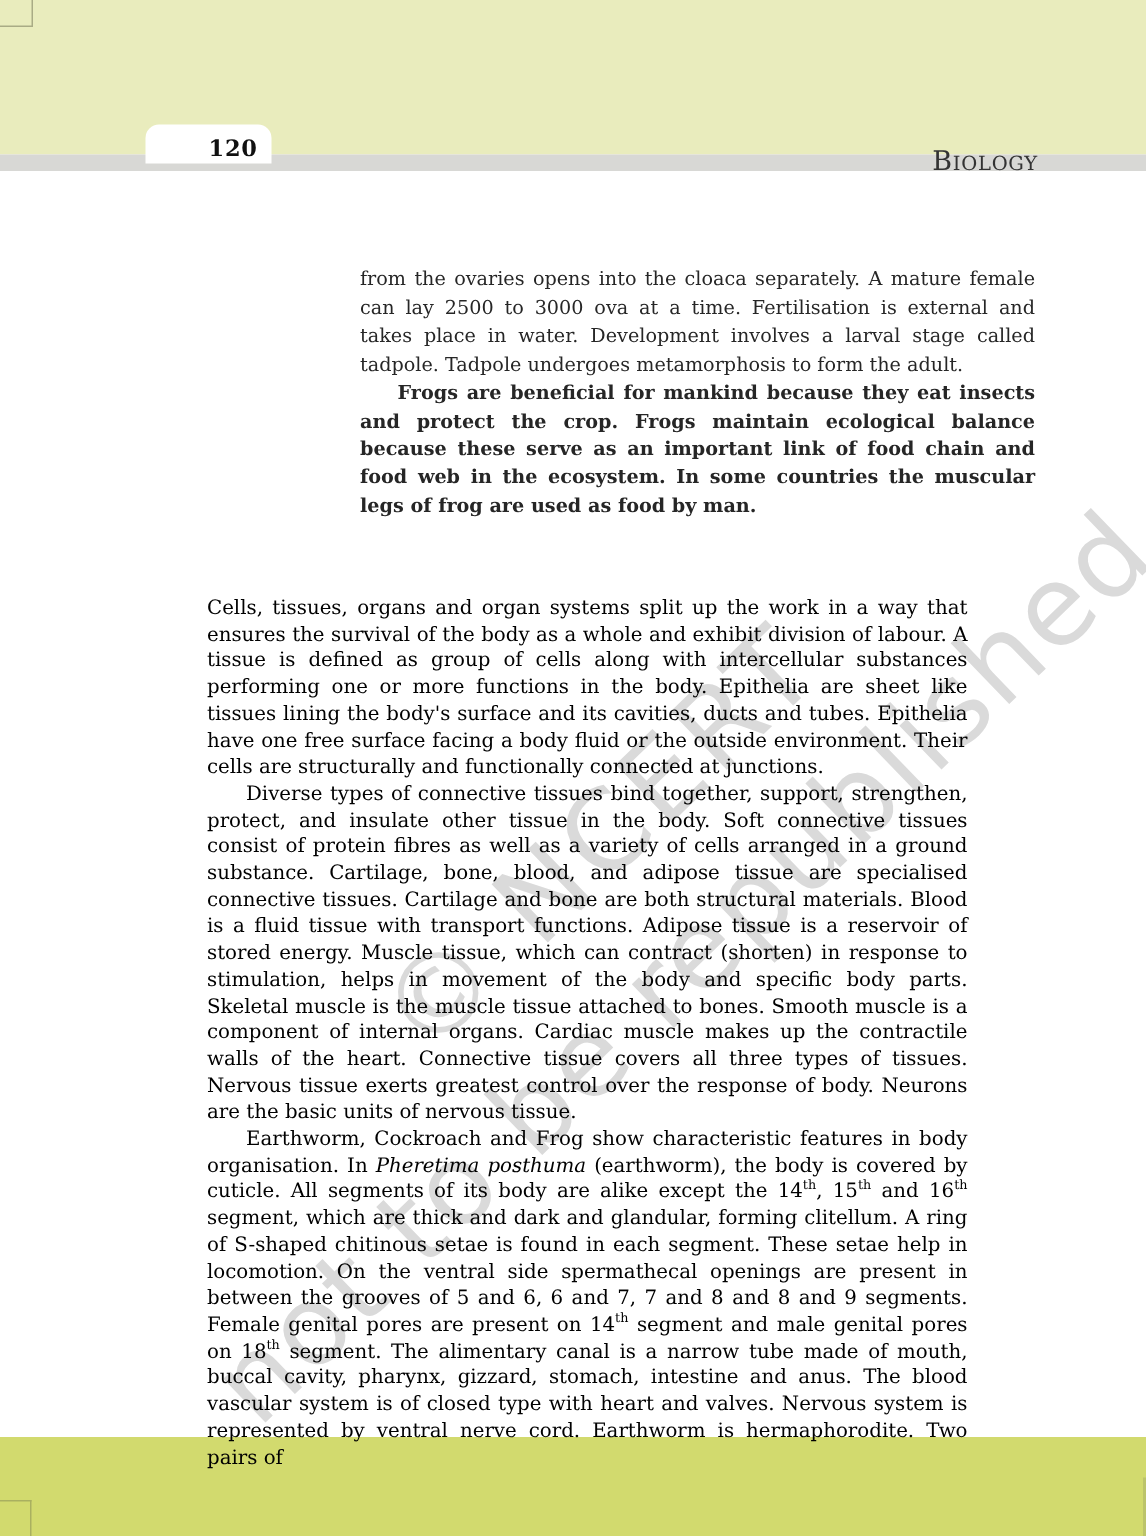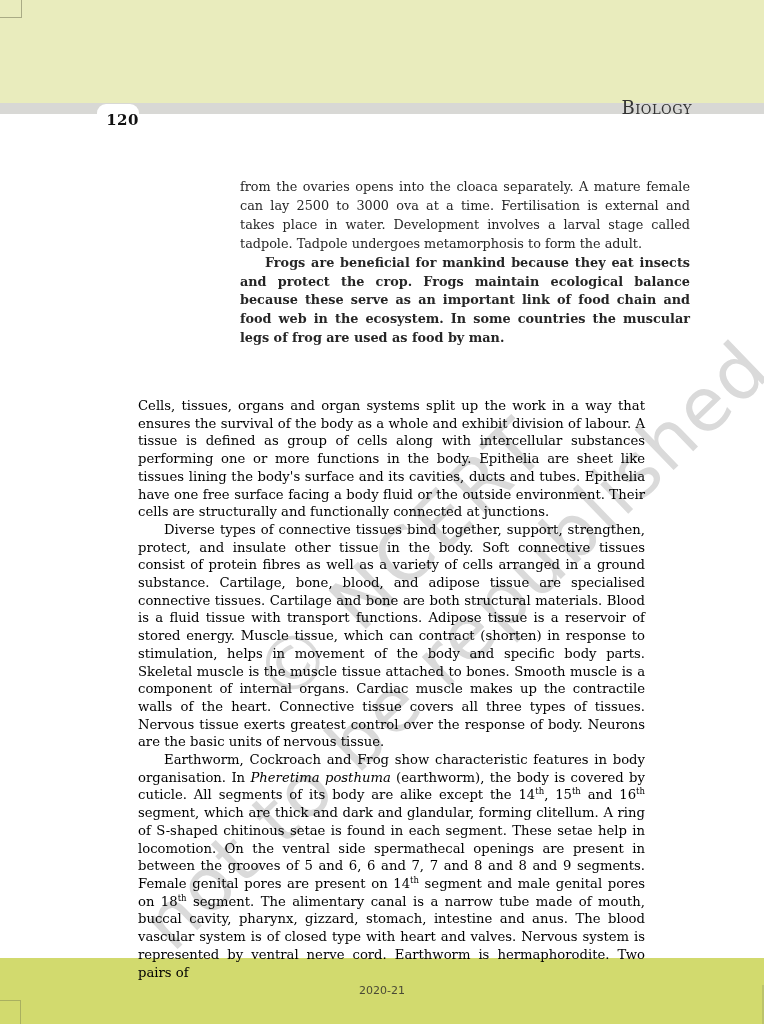--- a/index.html
+++ b/index.html
@@ -14,23 +14,23 @@
   .band-bottom{ position:absolute; top:958px; left:0; width:764px; height:66px; background:var(--band-bottom,#d2da6e); }
 
   
   .corner-tl { position:absolute; top:0; left:0; width:21px; height:17px;
                border-right:1px solid #a9ab85; border-bottom:1px solid #a9ab85; }
   .corner-bl { position:absolute; top:1000px; left:0; width:20px; height:24px;
                border-top:1px solid #a9b060; border-right:1px solid #a9b060; }
   .edge-r    { position:absolute; top:985px; right:0; width:2px; height:39px; background:#bcc46a; }
 
   
-  .page-tab { position:absolute; left:97px; top:104px; width:42px; height:26px;
+  .page-tab { position:absolute; left:97px; top:83px; width:42px; height:26px;
               background:#ffffff; border-radius:9px 9px 0 0;
-              display:flex; align-items:center; justify-content:flex-end; z-index:2; }
+              display:flex; align-items:center; justify-content:flex-start; z-index:2;padding-left:42px; }
   .page-num { font-weight:bold; font-size:15px; color:#111; letter-spacing:0.5px; margin-top:6px; }
   .header-right { position:absolute; top:100px; right:72px; line-height:15px;
                   font-variant:small-caps; font-size:18px; letter-spacing:0.5px; color:#333; z-index:2; }
 
   
   .watermark { position:absolute; z-index:0; white-space:nowrap;
                font-family:"DejaVu Sans", sans-serif; color:#dadada; }
   .wm1 { left:400px; top:560px; font-size:74px; letter-spacing:4px;
          transform:translate(-50%,-50%) rotate(-44deg); }
   .wm2 { left:455px; top:645px; font-size:74px; letter-spacing:2px;
@@ -78,17 +78,16 @@
   </div>
 
 
   <div class="summary">
     <p>Cells, tissues, organs and organ systems split up the work in a way that ensures the survival of the body as a whole and exhibit division of labour. A tissue is defined as group of cells along with intercellular substances performing one or more functions in the body. Epithelia are sheet like tissues lining the body's surface and its cavities, ducts and tubes. Epithelia have one free surface facing a body fluid or the outside environment. Their cells are structurally and functionally connected at junctions.</p>
     <p class="indent">Diverse types of connective tissues bind together, support, strengthen, protect, and insulate other tissue in the body. Soft connective tissues consist of protein fibres as well as a variety of cells arranged in a ground substance. Cartilage, bone, blood, and adipose tissue are specialised connective tissues. Cartilage and bone are both structural materials. Blood is a fluid tissue with transport functions. Adipose tissue is a reservoir of stored energy. Muscle tissue, which can contract (shorten) in response to stimulation, helps in movement of the body and specific body parts. Skeletal muscle is the muscle tissue attached to bones. Smooth muscle is a component of internal organs. Cardiac muscle makes up the contractile walls of the heart. Connective tissue covers all three types of tissues. Nervous tissue exerts greatest control over the response of body. Neurons are the basic units of nervous tissue.</p>
     <p class="indent"><span>Earthworm, Cockroach and Frog show characteristic features in body organisation. In </span><span class="seg-italic">Pheretima posthuma</span><span> (earthworm), the body is covered by cuticle. All segments of its body are alike except the 14</span><sup>th</sup><span>, 15</span><sup>th</sup><span> and 16</span><sup>th</sup><span> segment, which are thick and dark and glandular, forming clitellum. A ring of S-shaped chitinous setae is found in each segment. These setae help in locomotion. On the ventral side spermathecal openings are present in between the grooves of 5 and 6, 6 and 7, 7 and 8 and 8 and 9 segments. Female genital pores are present on 14</span><sup>th</sup><span> segment and male genital pores on 18</span><sup>th</sup><span> segment. The alimentary canal is a narrow tube made of mouth, buccal cavity, pharynx, gizzard, stomach, intestine and anus. The blood vascular system is of closed type with heart and valves. Nervous system is represented by ventral nerve cord. Earthworm is hermaphorodite. Two pairs of</span></p>
   </div>
 
   <div class="band-bottom"></div>
-  <div class="footer-text">2020-21</div>
   <div class="corner-bl"></div>
   <div class="edge-r"></div>
 
 </div>
 
 </body></html>

